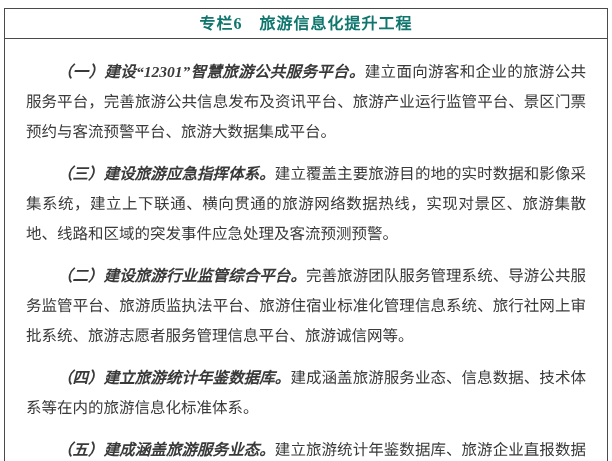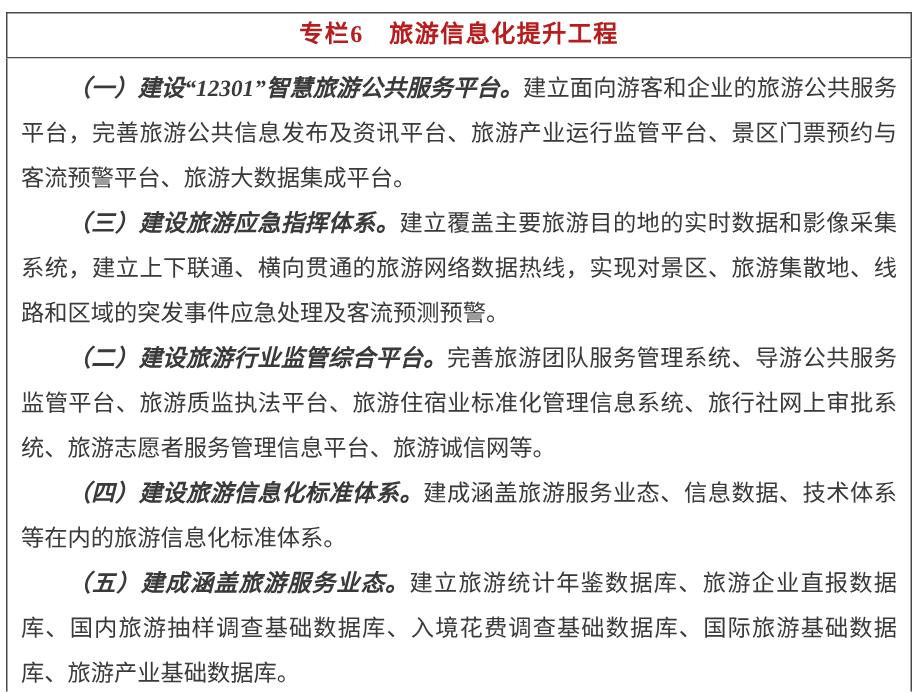--- a/index.html
+++ b/index.html
@@ -17,34 +17,34 @@
   .panel {
     margin: 8px 4px 0 4px;
   }
   .panel-header {
     border: 1px solid #4a4a4a;
     height: 29px;
     line-height: 29px;
     text-align: center;
     font-weight: bold;
     font-size: 16px;
-    color: #b91c1c;
+    color: #0f766e;
     background: #ffffff;
     letter-spacing: 1px;
   }
   .panel-body {
     border: 1px solid #4a4a4a;
     border-top: none;
     background: #ffffff;
     padding: 6px 9px 8px 9px;
     min-height: 402px;
     box-sizing: border-box;
   }
   .para {
-    margin: 0;
+    margin: 12px;
     font-size: 15.5px;
     line-height: 30px;
     text-indent: 2em;
     text-align: justify;
     color: #3a3a3a;
   }
   .lead {
     font-weight: bold;
     font-style: italic;
   }
@@ -55,16 +55,16 @@
 </style>
 </head>
 <body>
 
 <div class="panel">
   <div class="panel-header">专栏6　旅游信息化提升工程</div>
   <div class="panel-body">
       <p class="para"><span class="lead">（一）建设“12301”智慧旅游公共服务平台。</span><span class="body-text">建立面向游客和企业的旅游公共服务平台，完善旅游公共信息发布及资讯平台、旅游产业运行监管平台、景区门票预约与客流预警平台、旅游大数据集成平台。</span></p>
       <p class="para"><span class="lead">（三）建设旅游应急指挥体系。</span><span class="body-text">建立覆盖主要旅游目的地的实时数据和影像采集系统，建立上下联通、横向贯通的旅游网络数据热线，实现对景区、旅游集散地、线路和区域的突发事件应急处理及客流预测预警。</span></p>
       <p class="para"><span class="lead">（二）建设旅游行业监管综合平台。</span><span class="body-text">完善旅游团队服务管理系统、导游公共服务监管平台、旅游质监执法平台、旅游住宿业标准化管理信息系统、旅行社网上审批系统、旅游志愿者服务管理信息平台、旅游诚信网等。</span></p>
-      <p class="para"><span class="lead">（四）建设旅游信息化标准体系。</span><span class="body-text">建成涵盖旅游服务业态、信息数据、技术体系等在内的旅游信息化标准体系。</span></p>
+      <p class="para"><span class="lead">（四）建立旅游统计年鉴数据库。</span><span class="body-text">建成涵盖旅游服务业态、信息数据、技术体系等在内的旅游信息化标准体系。</span></p>
       <p class="para"><span class="lead">（五）建成涵盖旅游服务业态。</span><span class="body-text">建立旅游统计年鉴数据库、旅游企业直报数据库、国内旅游抽样调查基础数据库、入境花费调查基础数据库、国际旅游基础数据库、旅游产业基础数据库。</span></p>
     </div>
 </div>
 
 </body></html>

